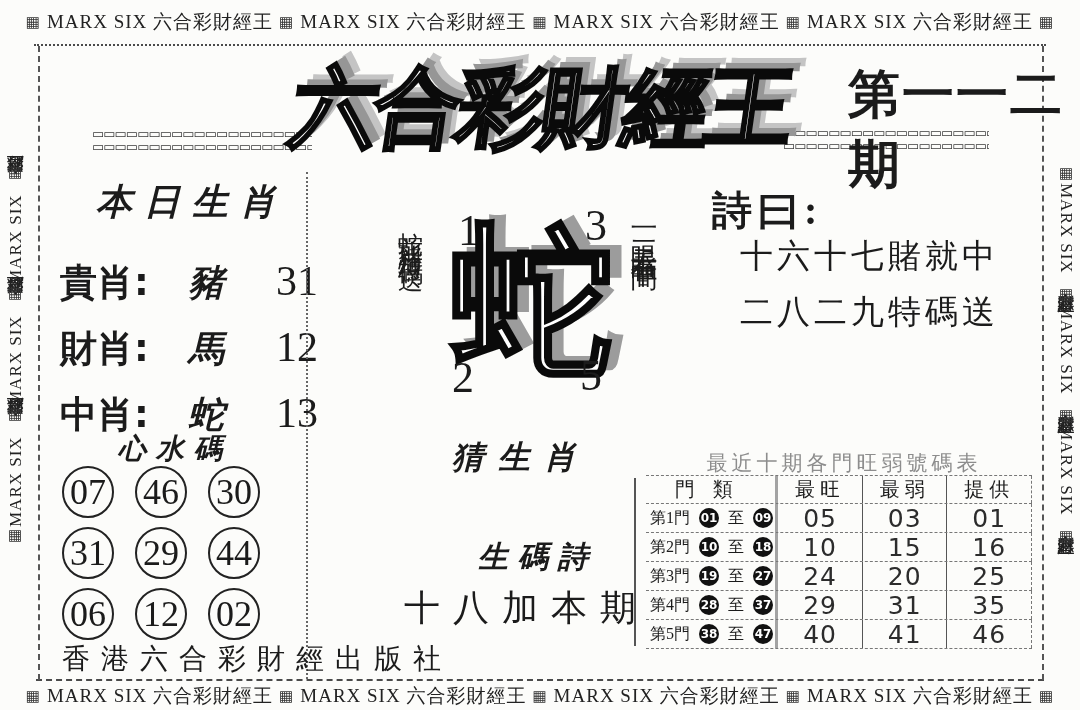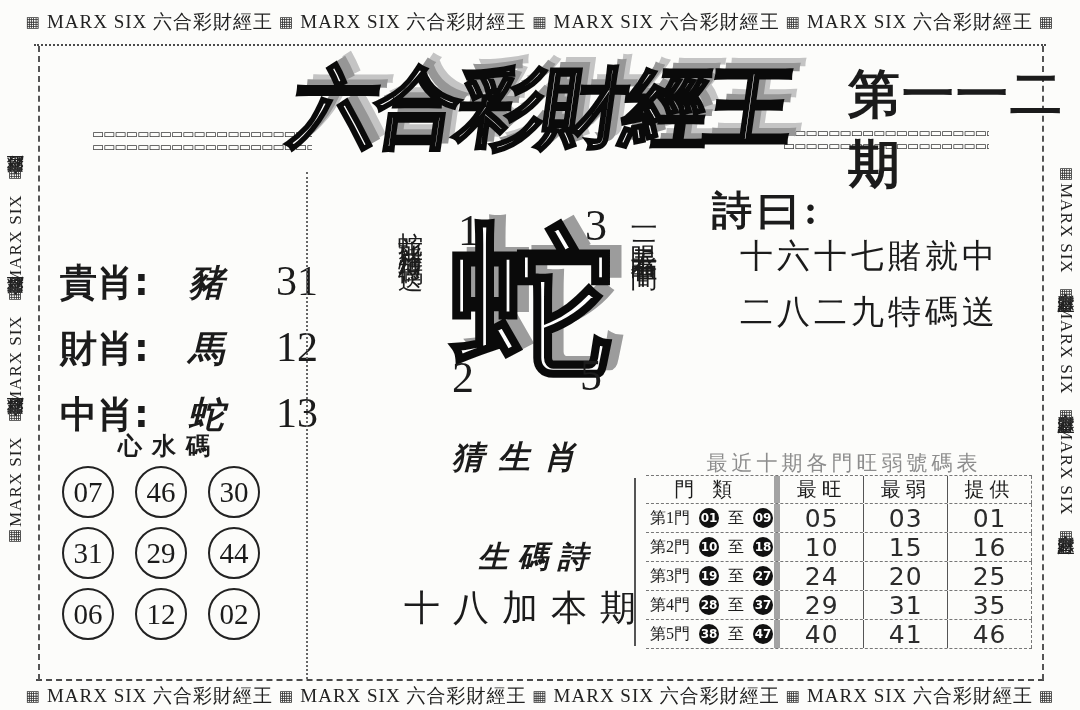--- a/index.html
+++ b/index.html
@@ -36,26 +36,26 @@
   .issue{position:absolute;left:848px;top:60px;font-size:52px;font-weight:bold;letter-spacing:2px;}
 
   
   .zodiac-heading{position:absolute;left:96px;top:178px;font-size:36px;font-weight:bold;
                   font-style:italic;letter-spacing:12px;}
   .zodiac-rows{position:absolute;left:60px;top:238px;}
   .zodiac-row{display:flex;align-items:baseline;height:66px;}
   .zr-label{font-family:"DejaVu Sans",sans-serif;font-weight:bold;font-size:37px;width:118px;margin-top:20px;}
   .zr-animal{font-style:italic;font-weight:bold;font-size:36px;width:62px;margin-left:10px;}
   .zr-num{font-size:42px;margin-left:26px;}
-  .heart-heading{position:absolute;left:118px;top:430px;font-size:24px;font-weight:bold;
-                 letter-spacing:10px;text-align:right;}
+  .heart-heading{position:absolute;left:118px;top:430px;font-size:28px;font-weight:bold;
+                 font-style:italic;letter-spacing:10px;text-align:right;}
   .circle-grid{position:absolute;left:62px;top:466px;display:grid;
                grid-template-columns:repeat(3,50px);column-gap:23px;row-gap:9px;}
   .lucky-circle{width:48px;height:48px;border:2px solid #222;border-radius:50%;
-                display:flex;align-items:center;justify-content:center;font-size:29px;}
+                display:flex;align-items:center;justify-content:center;font-size:36px;}
 
   
   .v-div1{position:absolute;left:306px;top:172px;height:507px;border-left:2px dotted #666;}
   .v-div2{position:absolute;left:634px;top:478px;height:168px;border-left:2px solid #555;}
 
   
   .v-text{position:absolute;writing-mode:vertical-rl;text-orientation:upright;font-size:25px;letter-spacing:6px;}
   .snake-left-text{left:394px;top:212px;height:225px;}
   .snake-right-text{left:626px;top:214px;height:220px;font-size:27px;letter-spacing:5px;}
   .corner-num{position:absolute;font-size:44px;}
@@ -75,21 +75,21 @@
   .poem-heading{position:absolute;left:712px;top:183px;font-size:40px;font-weight:bold;letter-spacing:6px;}
   .poem-lines{position:absolute;left:740px;top:228px;}
   .poem-line{font-size:33px;letter-spacing:4px;line-height:56px;}
   .table-caption{position:absolute;left:658px;top:449px;width:372px;text-align:center;
                  font-size:21px;letter-spacing:4px;color:#8d8d8d;filter:blur(0.4px);}
   .gate-table{position:absolute;left:646px;top:475px;width:386px;border-top:1px dashed #777;}
   .gt-row{display:flex;align-items:center;border-bottom:1px dashed #777;}
   .gt-head{height:27px;}
   .gt-data{height:28px;}
   .gt-cell{display:flex;align-items:center;justify-content:center;height:100%;}
-  .gt-c1{width:126px;border-right:6px solid #a3a3a3;justify-content:flex-start;padding-left:4px;}
+  .gt-c1{width:126px;border-right:3px solid #a3a3a3;justify-content:flex-start;padding-left:4px;}
   .gt-c2,.gt-c3{width:84px;border-right:1px solid #555;}
   .gt-c4{width:84px;border-right:1px dashed #777;}
   .gt-headcell{font-size:20px;letter-spacing:5px;}
   .gt-head .gt-c1{justify-content:center;letter-spacing:18px;}
   .gate-label{font-size:16px;display:flex;align-items:center;gap:9px;}
   .blk-circle{display:inline-flex;align-items:center;justify-content:center;width:20px;height:20px;
               border-radius:50%;background:#111;color:#fff;font-size:12px;font-weight:bold;
               font-family:"DejaVu Sans",sans-serif;}
   .gt-num{font-size:25px;font-family:"DejaVu Sans",sans-serif;color:#2c2c2c;letter-spacing:1px;}
 
@@ -150,20 +150,21 @@
     <div class="chain-row">▭▭▭▭▭▭▭▭▭▭▭▭▭▭▭▭▭▭▭▭▭▭▭▭</div>
     <div class="chain-row">▭▭▭▭▭▭▭▭▭▭▭▭▭▭▭▭▭▭▭▭▭▭▭▭</div>
   </div>
   <div class="chain chain-right">
     <div class="chain-row">▭▭▭▭▭▭▭▭▭▭▭▭▭▭▭▭▭▭▭▭▭▭▭▭</div>
     <div class="chain-row">▭▭▭▭▭▭▭▭▭▭▭▭▭▭▭▭▭▭▭▭▭▭▭▭</div>
   </div>
   <div class="big-title">六合彩財經王</div>
   <div class="issue">第一一二期</div>
 
+  <div class="zodiac-heading">本日生肖</div>
   <div class="zodiac-rows">
       <div class="zodiac-row">
         <span class="zr-label">貴肖:</span>
         <span class="zr-animal">豬</span>
         <span class="zr-num">31</span>
       </div>
       <div class="zodiac-row">
         <span class="zr-label">財肖:</span>
         <span class="zr-animal">馬</span>
         <span class="zr-num">12</span>
@@ -277,13 +278,14 @@
             <span>至</span>
             <span class="blk-circle">47</span>
           </span>
         </div>
         <div class="gt-cell gt-num gt-c2">40</div>
         <div class="gt-cell gt-num gt-c3">41</div>
         <div class="gt-cell gt-num gt-c4">46</div>
       </div>
     </div>
 
+  <div class="publisher">香港六合彩財經出版社</div>
 </div>
 
 </body></html>

